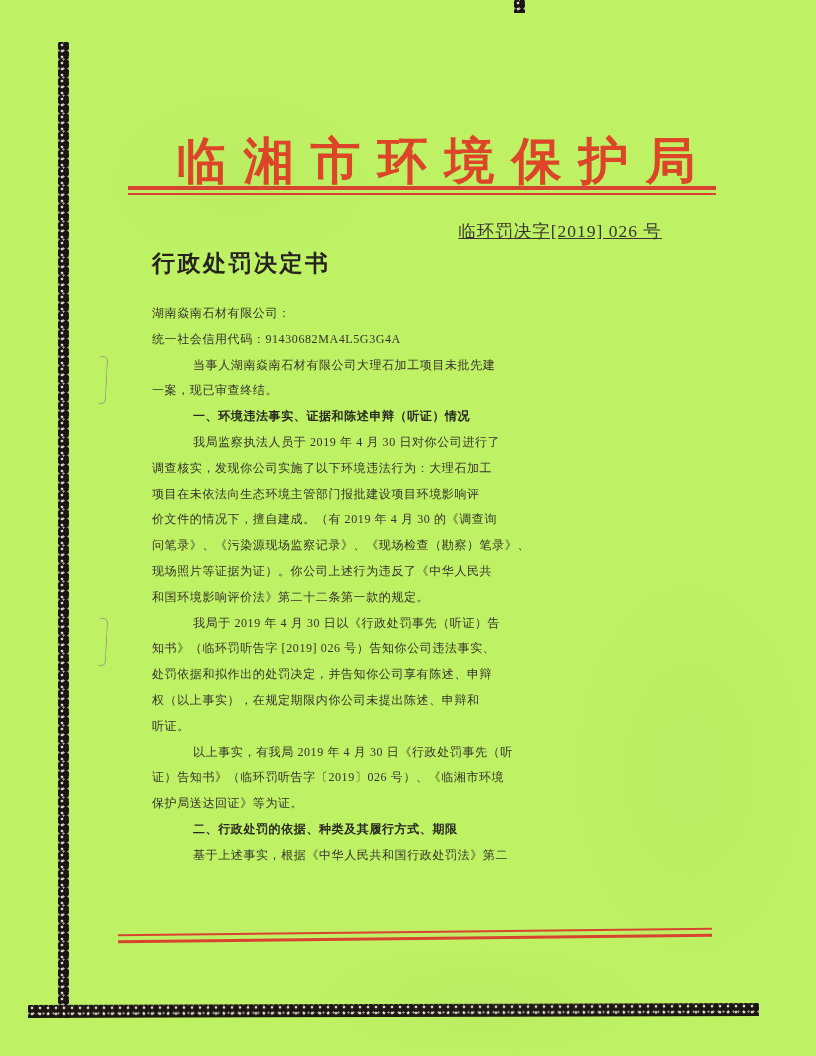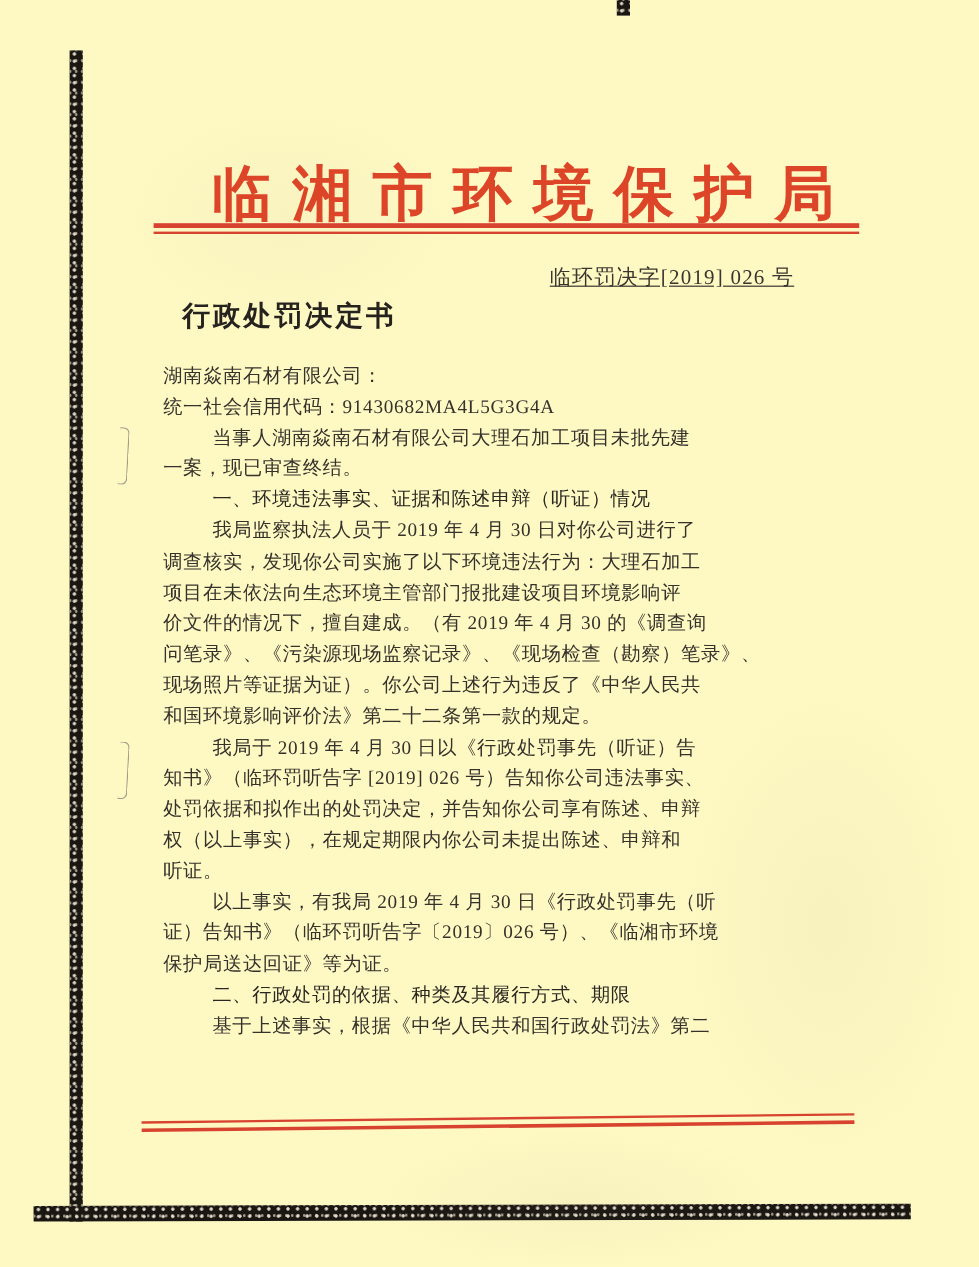--- a/index.html
+++ b/index.html
@@ -1,18 +1,18 @@
 <!DOCTYPE html>
 <html><head>
 <meta charset="utf-8">
 <style>
   html,body{margin:0;padding:0;background:#ffffff;}
   .photo{
     position:relative;width:816px;height:1056px;overflow:hidden;
-    background:#fef9c3;
+    background:#bef264;
     font-family:"Liberation Serif","DejaVu Serif",serif;
   }
   
   .mat{
     position:absolute;
     background-color:#1a1611;
     background-image:
       radial-gradient(circle, rgba(236,228,212,.95) 0 1.1px, transparent 1.7px),
       radial-gradient(circle, rgba(210,201,184,.75) 0 .9px, transparent 1.4px);
     background-size:8px 6px,5px 9px;
@@ -40,26 +40,26 @@
   .doc-number{
     position:absolute;left:440px;top:219px;width:240px;
     font-size:17.5px;color:#3a352e;letter-spacing:1px;text-align:center;white-space:nowrap;text-decoration:underline;
   }
   .doc-title{
     position:absolute;left:152px;top:248px;width:520px;
     font-size:23px;font-weight:bold;color:#26231f;letter-spacing:2.5px;
   }
   
   .body-text{
-    position:absolute;left:136px;top:301px;width:517px;
-    font-size:16px;color:#35312b;letter-spacing:.6px;
+    position:absolute;left:152px;top:301px;width:517px;
+    font-size:12px;color:#35312b;letter-spacing:.6px;
   }
   .line{height:25.8px;line-height:25.8px;white-space:nowrap;}
   .ind{padding-left:41px;}
-  .b{font-weight:normal;color:#2a2722;}
+  .b{font-weight:bold;color:#2a2722;}
   
   .rule-bottom{
     position:absolute;left:118px;top:931px;width:594px;
     transform:rotate(-0.65deg);
   }
   .rule-bottom .thin{height:1.7px;background:#d84330;}
   .rule-bottom .gap{height:4px;}
   .rule-bottom .thick{height:3.2px;background:#d84330;}
   
   .staple{

